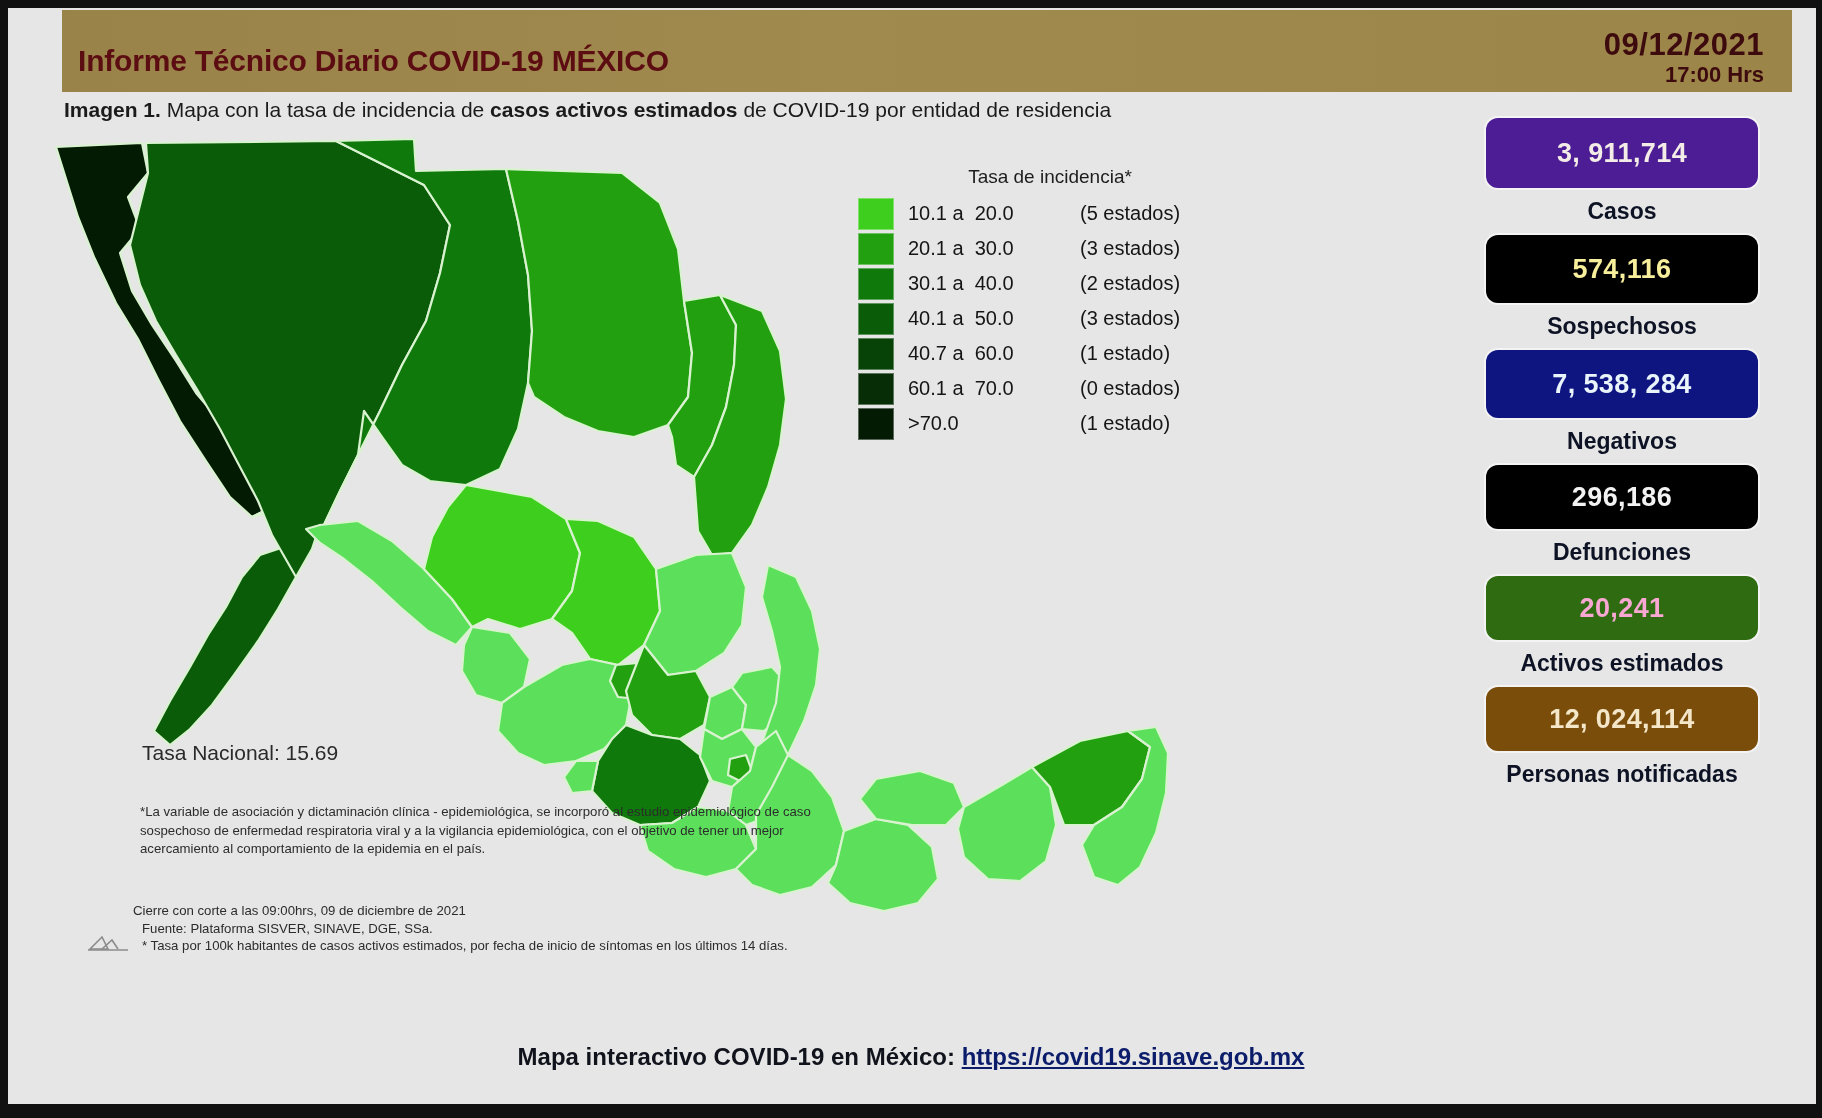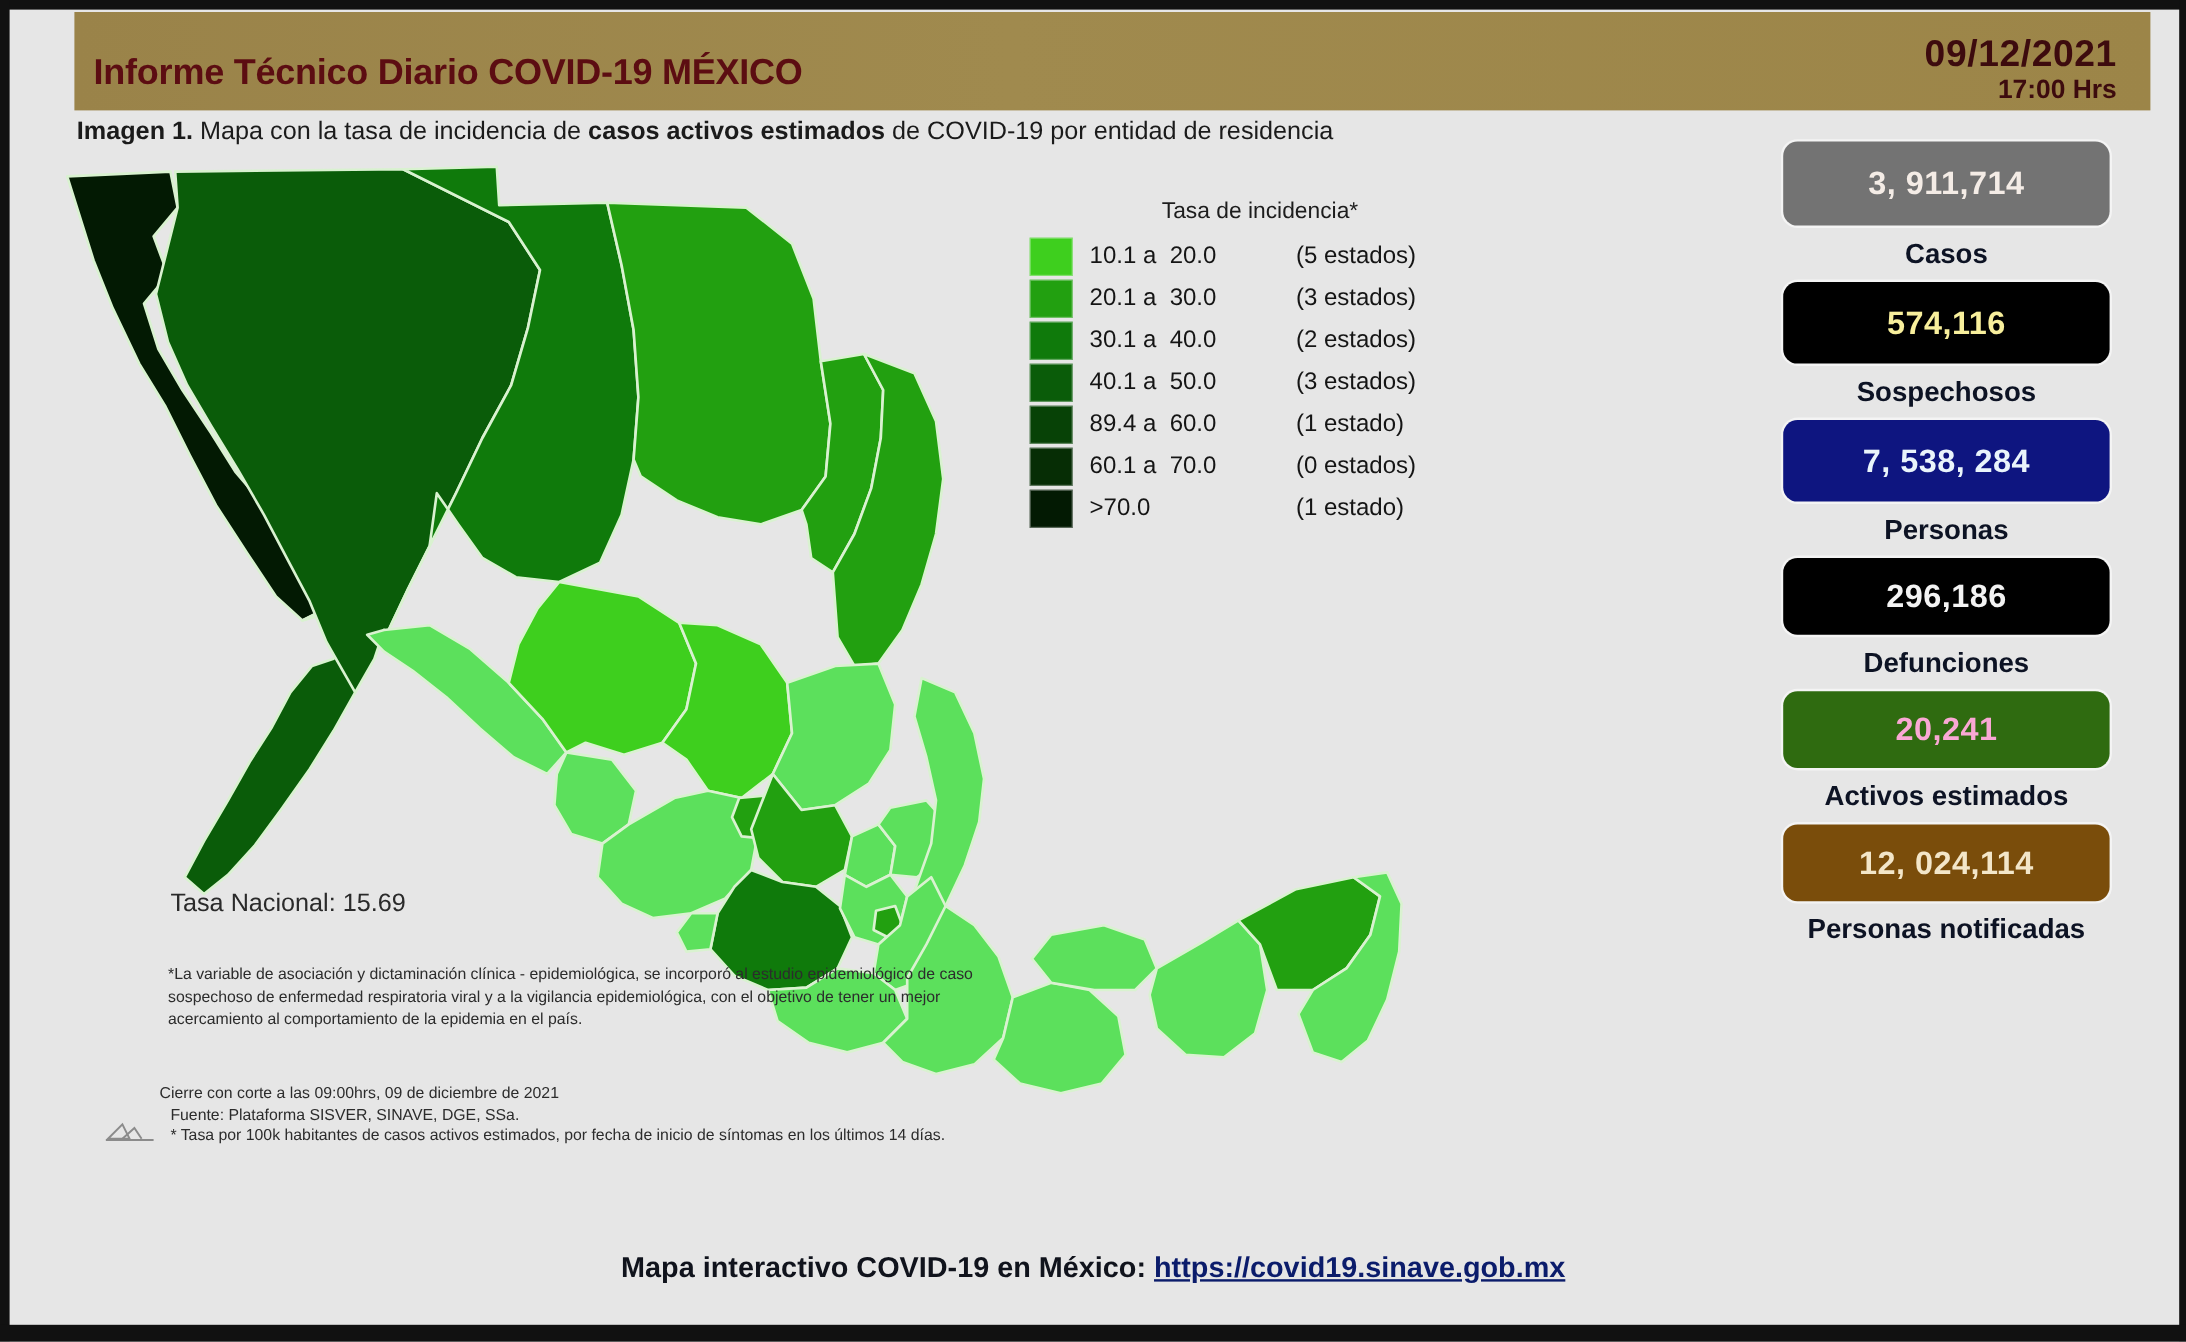--- a/index.html
+++ b/index.html
@@ -222,56 +222,56 @@
       <div class="legend-range">30.1 a  40.0</div>
       <div class="legend-count">(2 estados)</div>
     </div>
     <div class="legend-row">
       <div class="legend-swatch" style="background:#0a5c09"></div>
       <div class="legend-range">40.1 a  50.0</div>
       <div class="legend-count">(3 estados)</div>
     </div>
     <div class="legend-row">
       <div class="legend-swatch" style="background:#074206"></div>
-      <div class="legend-range">89.4 a  60.0</div>
+      <div class="legend-range">40.7 a  60.0</div>
       <div class="legend-count">(1 estado)</div>
     </div>
     <div class="legend-row">
       <div class="legend-swatch" style="background:#062d05"></div>
       <div class="legend-range">60.1 a  70.0</div>
       <div class="legend-count">(0 estados)</div>
     </div>
     <div class="legend-row">
       <div class="legend-swatch" style="background:#031a03"></div>
       <div class="legend-range">&gt;70.0</div>
       <div class="legend-count">(1 estado)</div>
     </div>
   </div>
 
   <div class="stats">
 
-    <div class="stat-card" style="background:#737373;color:#f4ece6;height:70px;">
+    <div class="stat-card" style="background:#4c1d95;color:#f4ece6;height:70px;">
       <span>3, 911,714</span>
     </div>
     <div class="sp"></div>
     <div class="stat-label">Casos</div>
     <div class="sp"></div>
 
     <div class="stat-card" style="background:#000000;color:#f8ef9c;height:68px;">
       <span>574,116</span>
     </div>
     <div class="sp"></div>
     <div class="stat-label">Sospechosos</div>
     <div class="sp"></div>
 
     <div class="stat-card" style="background:#0e1580;color:#e9f4fb;height:68px;">
       <span>7, 538, 284</span>
     </div>
     <div class="sp"></div>
-    <div class="stat-label">Personas</div>
+    <div class="stat-label">Negativos</div>
     <div class="sp"></div>
 
     <div class="stat-card" style="background:#000000;color:#f3f3f3;height:64px;">
       <span>296,186</span>
     </div>
     <div class="sp"></div>
     <div class="stat-label">Defunciones</div>
     <div class="sp"></div>
 
     <div class="stat-card" style="background:#2f6b10;color:#f9a8d4;height:64px;">

